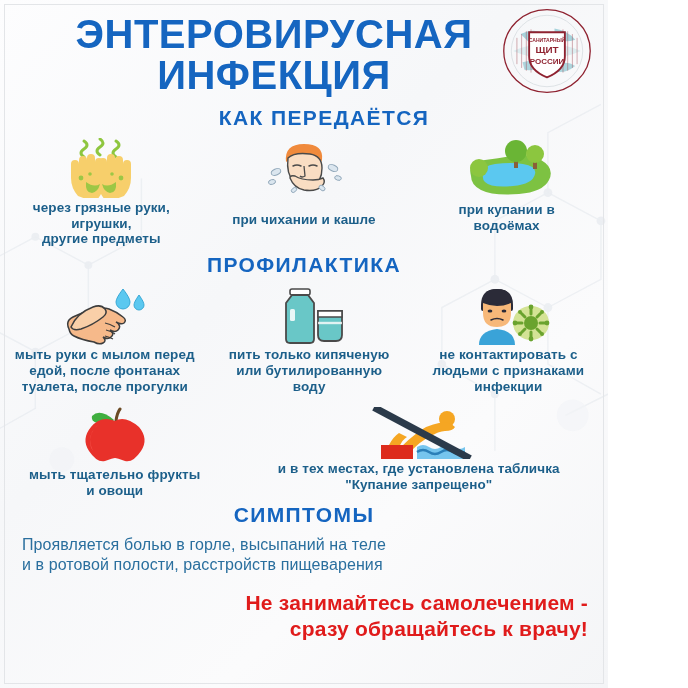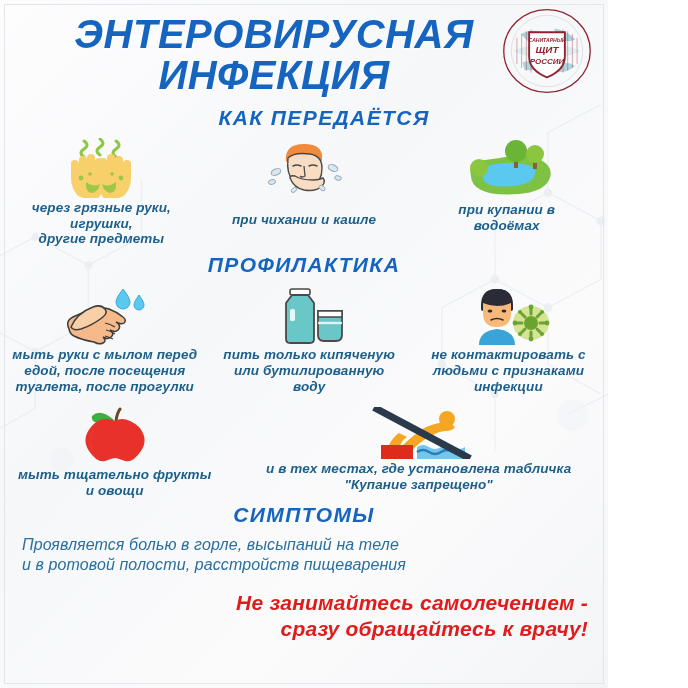--- a/index.html
+++ b/index.html
@@ -10,21 +10,20 @@
     font-family:"Liberation Sans","DejaVu Sans",sans-serif;
     overflow:hidden;
   }
   .poster{
     position:relative;
     width:608px;height:688px;
     box-sizing:border-box;
     background:
       linear-gradient(135deg,#fdfdfe 0%,#f6f7f9 40%,#fbfbfc 70%,#f4f5f7 100%);
     overflow:hidden;
-    font-style:italic;
   }
   .frame{
     position:absolute;left:4px;top:4px;right:4px;bottom:4px;
     border:1px solid #e3e5e8;
     pointer-events:none;
     z-index:6;
   }
   .bgpattern{
     position:absolute;inset:0;
     z-index:0;
@@ -63,21 +62,21 @@
     font-size:21px;
     letter-spacing:1.4px;
   }
   #h-transmit{margin-top:10px;margin-left:40px;}
   #h-prevent{margin-top:6px;}
   #h-symptoms{margin-top:4px;}
 
   
   .row{
     display:flex;
-    justify-content:flex-start;
+    justify-content:flex-end;
     align-items:flex-start;
   }
   .item{
     text-align:center;
     box-sizing:border-box;
   }
   .icon{
     height:62px;
     display:flex;align-items:flex-end;justify-content:center;
     margin-bottom:2px;
@@ -283,21 +282,21 @@
             <path d="M12 40 q6-14 22-20 q8-3 12 2 q3 4-2 8 q-10 8-22 12 q-8 2-10-2 z" fill="#f9cfa8" stroke="#3d3d3d" stroke-width="1.5"></path>
             <g stroke="#3d3d3d" stroke-width="1.2" fill="none">
               <path d="M46 36 q5 1 10 4"></path>
               <path d="M47 43 q5 1 9 4"></path>
               <path d="M46 49 q4 1 8 3"></path>
             </g>
           </svg>
         </div>
         <div class="cap">
           <div>мыть руки с мылом перед</div>
-          <div>едой, после посещения</div>
+          <div>едой, после фонтанах</div>
           <div>туалета, после прогулки</div>
         </div>
       </div>
 
       <div class="item" id="p-item-2">
         <div class="icon">
           <svg width="82" height="58" viewBox="0 0 82 58" aria-hidden="true">
             <rect x="22" y="2" width="20" height="6" rx="2" fill="#ffffff" stroke="#4a4a4a" stroke-width="1.6"></rect>
             <path d="M24 8 l-6 8 v36 q0 4 4 4 h20 q4 0 4-4 v-36 l-6-8 z" fill="#69c7c7" stroke="#4a4a4a" stroke-width="1.8"></path>
             <rect x="22" y="22" width="5" height="12" rx="1.6" fill="#ffffff" opacity=".85"></rect>

